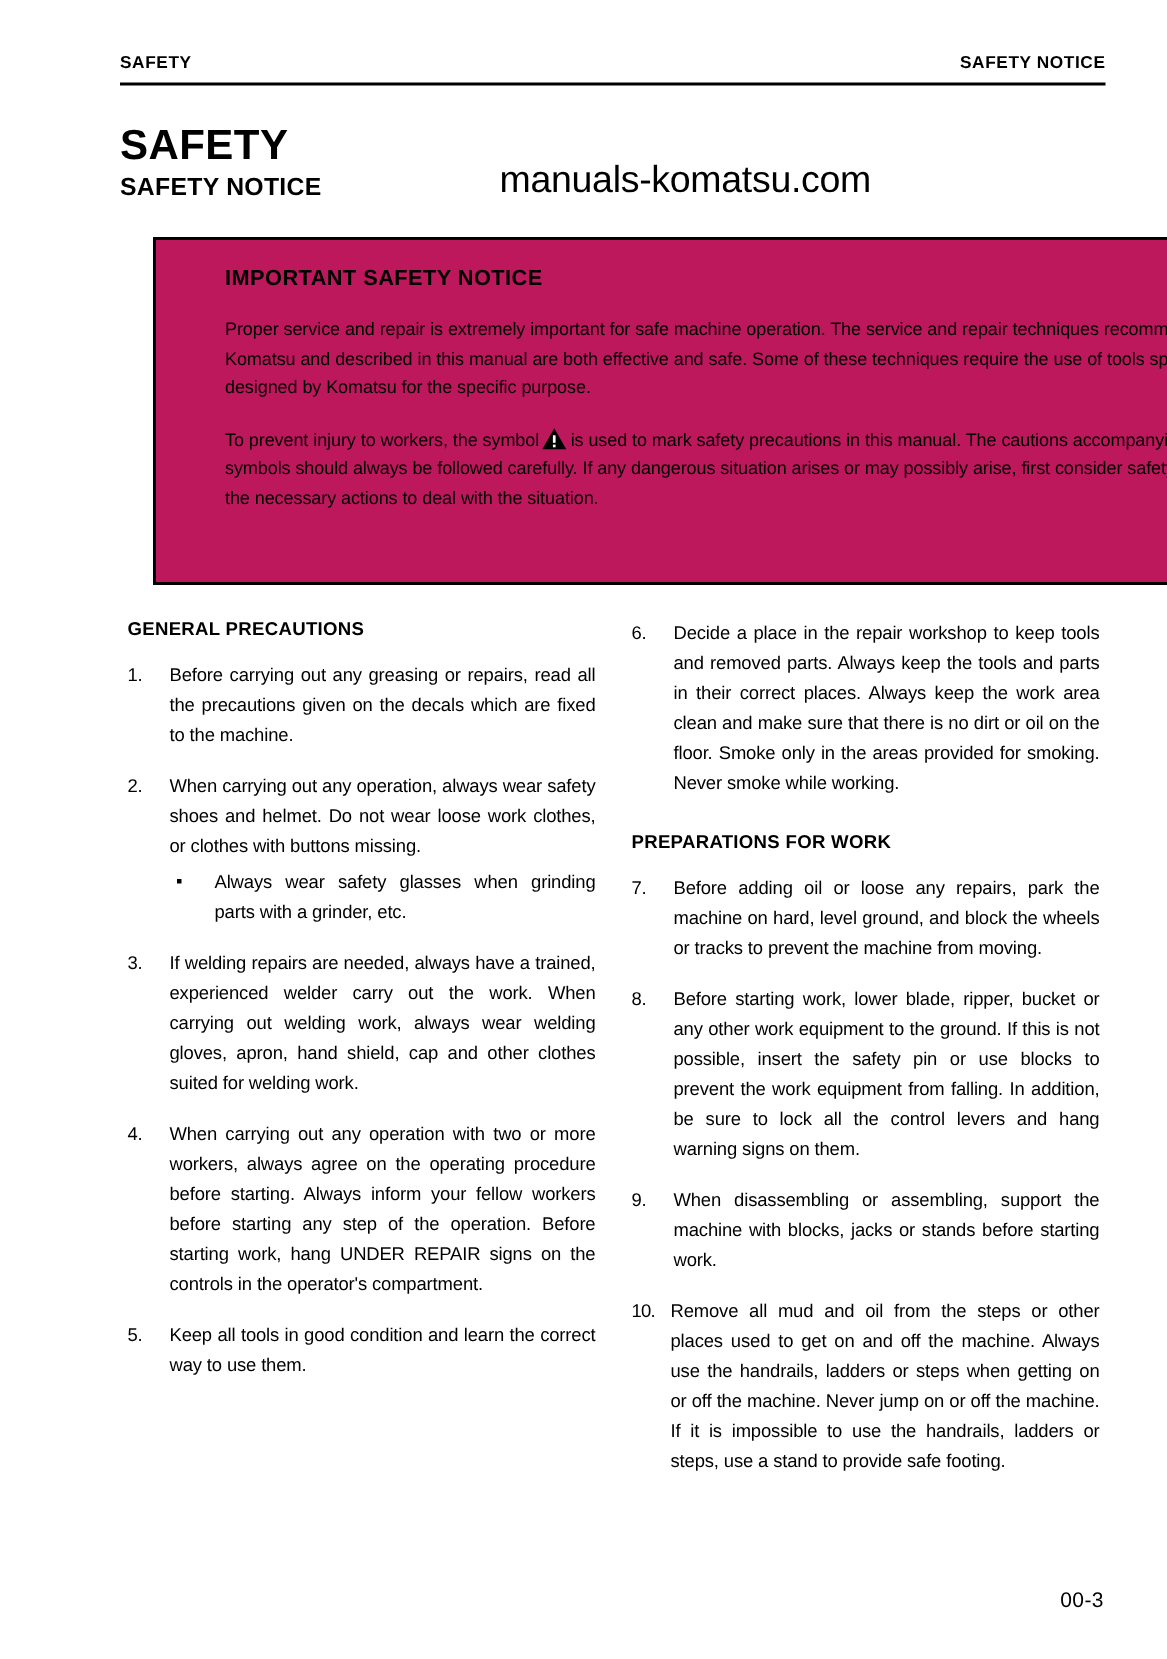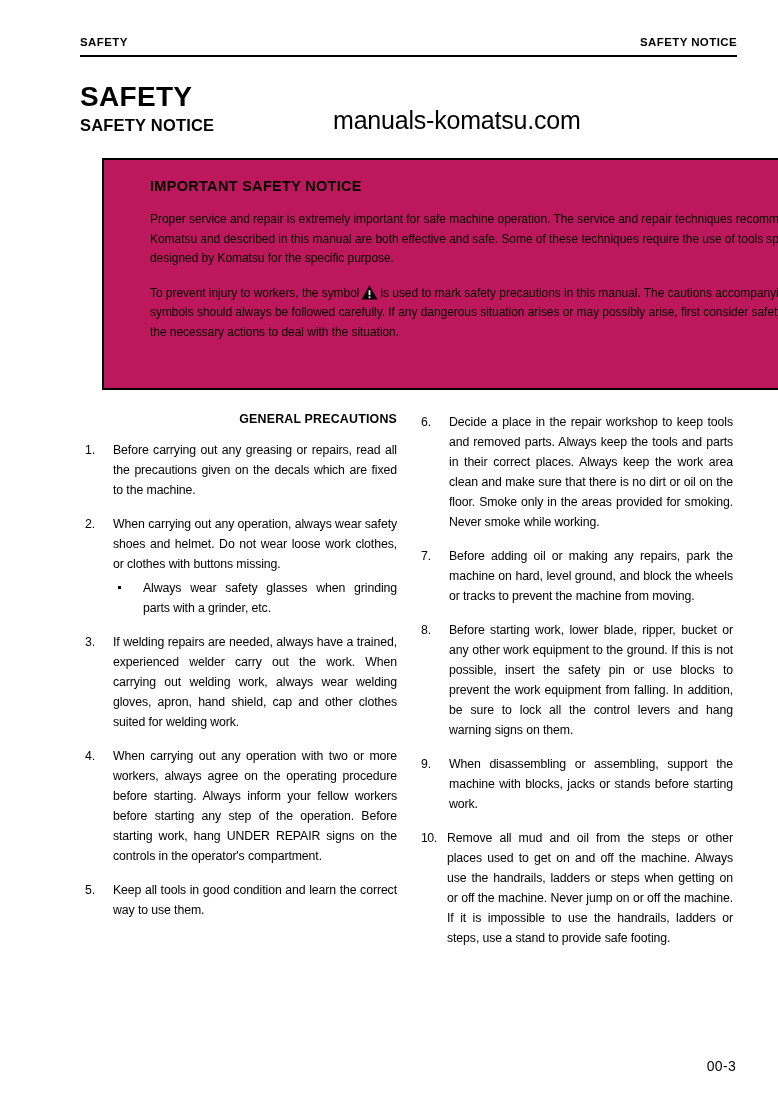--- a/index.html
+++ b/index.html
@@ -135,21 +135,20 @@
     width: 312px;
   }
   .col-left  { left: 85px; }
   .col-right { left: 421px; }
 
   .section-head {
     font-size: 12.4px;
     font-weight: bold;
     letter-spacing: 0.2px;
     margin: 0 0 14px 0;
-    text-align: right;
   }
   .section-head.spaced { margin-top: 22px; }
 
   .lead-para {
     font-size: 12.3px;
     line-height: 20px;
     margin: 0 0 14px 0;
     text-align: justify;
     text-justify: inter-word;
     letter-spacing: -0.1px;
@@ -297,26 +296,27 @@
 
     <div class="col col-right">
 
       <ol class="num-list">
         <li>
           <span class="li-num">6.</span>
           <p>Decide a place in the repair workshop to keep tools and removed parts. Always keep the tools and parts in their correct places. Always keep the work area clean and make sure that there is no dirt or oil on the floor. Smoke only in the areas provided for smoking. Never smoke while working.</p>
         </li>
       </ol>
 
+      <div class="section-head spaced">PREPARATIONS FOR WORK</div>
 
       <ol class="num-list">
 
         <li>
           <span class="li-num">7.</span>
-          <p>Before adding oil or making any repairs, park the machine on hard, level ground, and block the wheels or tracks to prevent the machine from moving.</p>
+          <p>Before adding oil or loose any repairs, park the machine on hard, level ground, and block the wheels or tracks to prevent the machine from moving.</p>
         </li>
 
         <li>
           <span class="li-num">8.</span>
           <p>Before starting work, lower blade, ripper, bucket or any other work equipment to the ground. If this is not possible, insert the safety pin or use blocks to prevent the work equipment from falling. In addition, be sure to lock all the control levers and hang warning signs on them.</p>
         </li>
 
         <li>
           <span class="li-num">9.</span>
           <p>When disassembling or assembling, support the machine with blocks, jacks or stands before starting work.</p>

